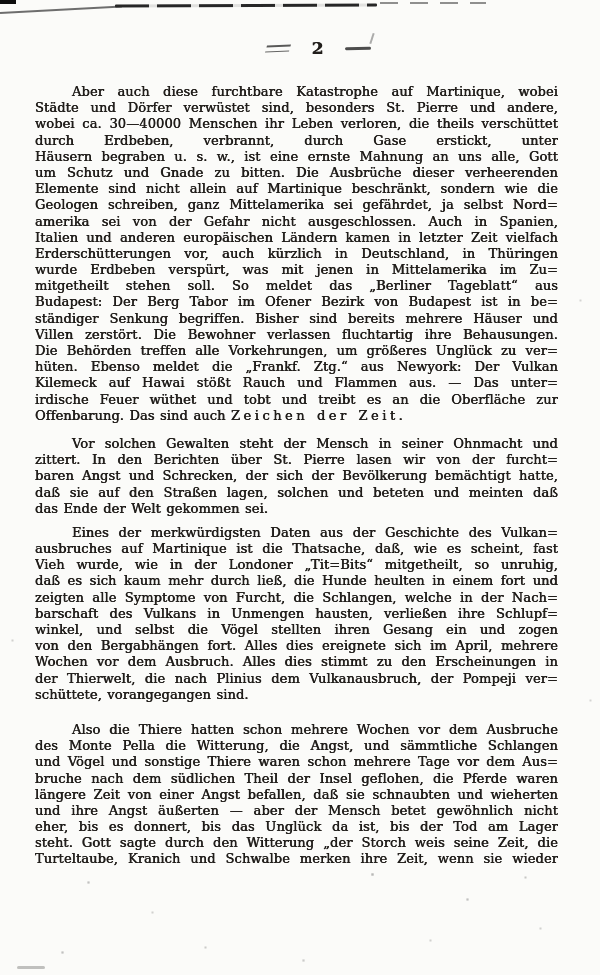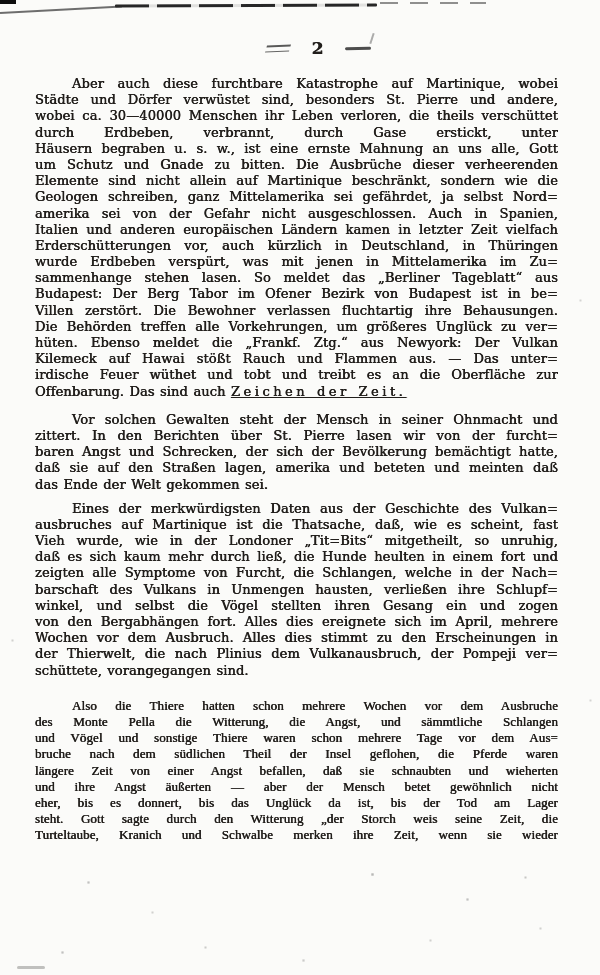--- a/index.html
+++ b/index.html
@@ -49,35 +49,35 @@
     transform: translateX(22px);
   }
   .orn-left { width: 24px; height: 4px;
     border-top: 2px solid #3d3d3d; border-bottom: 1.5px solid #4a4a4a;
     transform: rotate(-2deg) skewX(-18deg); opacity: .85; }
   .orn-right { width: 26px; height: 3px; background: #3a3a3a;
     border-radius: 2px; transform: rotate(-1.5deg); opacity: .9; }
   .pagenum { font-size: 17px; font-weight: bold; line-height: 20px;
     text-shadow: 0.3px 0 currentColor; }
   
-  .content { position: absolute; left: 35px; top: 76px; width: 523px; }
+  .content { position: absolute; left: 35px; top: 84px; width: 523px; }
   .para { margin: 0 0 12px 0; }
   .para-2 { margin-bottom: 8px; }
   .para-3 { margin-bottom: 19px; }
-  .para-4 { margin-bottom: 15px; font-family: Liberation Serif, serif; }
+  .para-4 { margin-bottom: 15px; }
   .line {
     font-size: 13px; line-height: 16.2px; height: 16.2px;
     overflow: hidden;
     text-align: justify; text-align-last: justify; -moz-text-align-last: justify;
     word-spacing: 1.2px; letter-spacing: 0.1px;
     text-shadow: 0.3px 0 currentColor, -0.25px 0 rgba(33,30,27,.55);
   }
   .line.first { padding-left: 37px; }
   .line.last { text-align-last: left; -moz-text-align-last: left; }
-  .spaced { letter-spacing: 3.5px; text-decoration: underline; }
+  .spaced { letter-spacing: 3.5px; }
 </style>
 </head>
 <body>
 
 <div class="scan">
 
   <div class="art art-corner"></div>
   <div class="art art-line-a"></div>
   <div class="art art-line-b"></div>
   <div class="art art-line-c"></div>
@@ -99,35 +99,36 @@
       <div class="line">wobei ca. 30—40000 Menschen ihr Leben verloren, die theils verschüttet</div>
       <div class="line">durch Erdbeben, verbrannt, durch Gase erstickt, unter zusammenstürzenden</div>
       <div class="line">Häusern begraben u. s. w., ist eine ernste Mahnung an uns alle, Gott</div>
       <div class="line">um Schutz und Gnade zu bitten. Die Ausbrüche dieser verheerenden</div>
       <div class="line">Elemente sind nicht allein auf Martinique beschränkt, sondern wie die</div>
       <div class="line">Geologen schreiben, ganz Mittelamerika sei gefährdet, ja selbst Nord=</div>
       <div class="line">amerika sei von der Gefahr nicht ausgeschlossen. Auch in Spanien,</div>
       <div class="line">Italien und anderen europäischen Ländern kamen in letzter Zeit vielfach</div>
       <div class="line">Erderschütterungen vor, auch kürzlich in Deutschland, in Thüringen</div>
       <div class="line">wurde Erdbeben verspürt, was mit jenen in Mittelamerika im Zu=</div>
-      <div class="line">sammenhange stehen lasen. So meldet das „Berliner Tageblatt“ aus</div>
+      <div class="line">mitgetheilt stehen soll. So meldet das „Berliner Tageblatt“ aus</div>
       <div class="line">Budapest: Der Berg Tabor im Ofener Bezirk von Budapest ist in be=</div>
+      <div class="line">ständiger Senkung begriffen. Bisher sind bereits mehrere Häuser und</div>
       <div class="line">Villen zerstört. Die Bewohner verlassen fluchtartig ihre Behausungen.</div>
       <div class="line">Die Behörden treffen alle Vorkehrungen, um größeres Unglück zu ver=</div>
       <div class="line">hüten. Ebenso meldet die „Frankf. Ztg.“ aus Newyork: Der Vulkan</div>
       <div class="line">Kilemeck auf Hawai stößt Rauch und Flammen aus. — Das unter=</div>
       <div class="line">irdische Feuer wüthet und tobt und treibt es an die Oberfläche zur</div>
       <div class="line last"><span>Offenbarung. Das sind auch </span><span class="spaced">Zeichen der Zeit.</span></div>
     </div>
 
     <div class="para para-2">
       <div class="line first">Vor solchen Gewalten steht der Mensch in seiner Ohnmacht und</div>
       <div class="line">zittert. In den Berichten über St. Pierre lasen wir von der furcht=</div>
       <div class="line">baren Angst und Schrecken, der sich der Bevölkerung bemächtigt hatte,</div>
-      <div class="line">daß sie auf den Straßen lagen, amerika und beteten und meinten daß</div>
+      <div class="line">daß sie auf den Straßen lagen, solchen und beteten und meinten daß</div>
       <div class="line last">das Ende der Welt gekommen sei.</div>
     </div>
 
     <div class="para para-3">
       <div class="line first">Eines der merkwürdigsten Daten aus der Geschichte des Vulkan=</div>
       <div class="line">ausbruches auf Martinique ist die Thatsache, daß, wie es scheint, fast</div>
       <div class="line">Vieh wurde, wie in der Londoner „Tit=Bits“ mitgetheilt, so unruhig,</div>
       <div class="line">daß es sich kaum mehr durch ließ, die Hunde heulten in einem fort und</div>
       <div class="line">zeigten alle Symptome von Furcht, die Schlangen, welche in der Nach=</div>
       <div class="line">barschaft des Vulkans in Unmengen hausten, verließen ihre Schlupf=</div>

